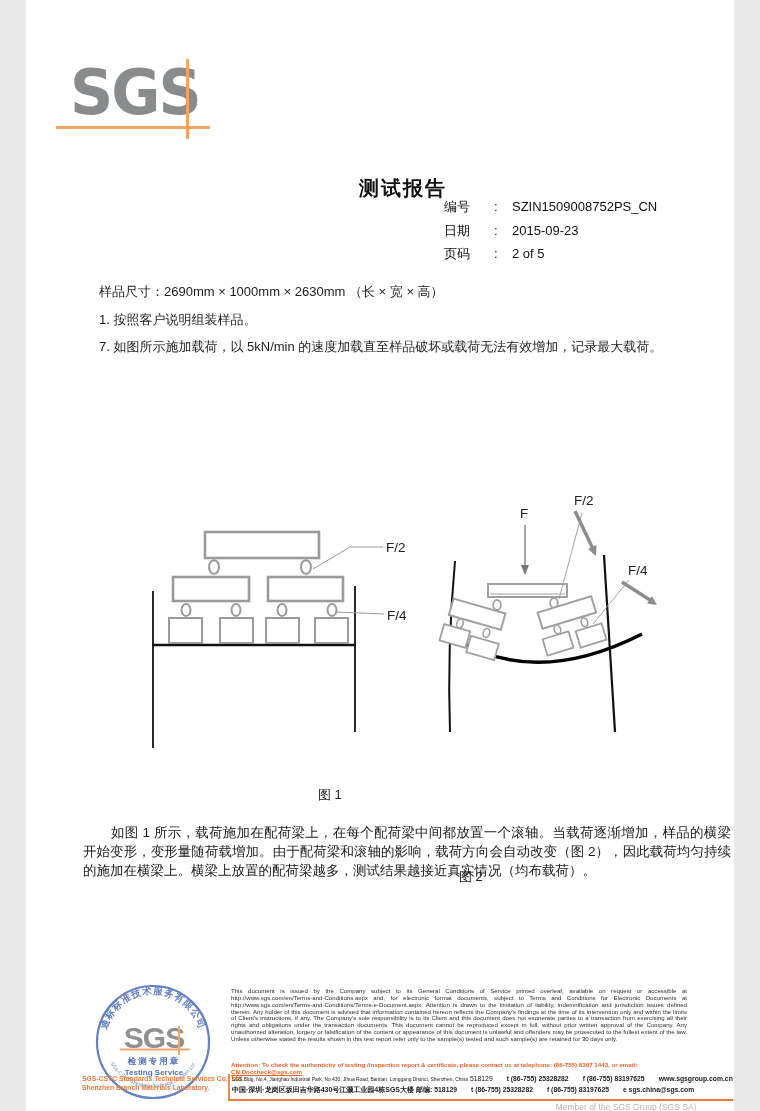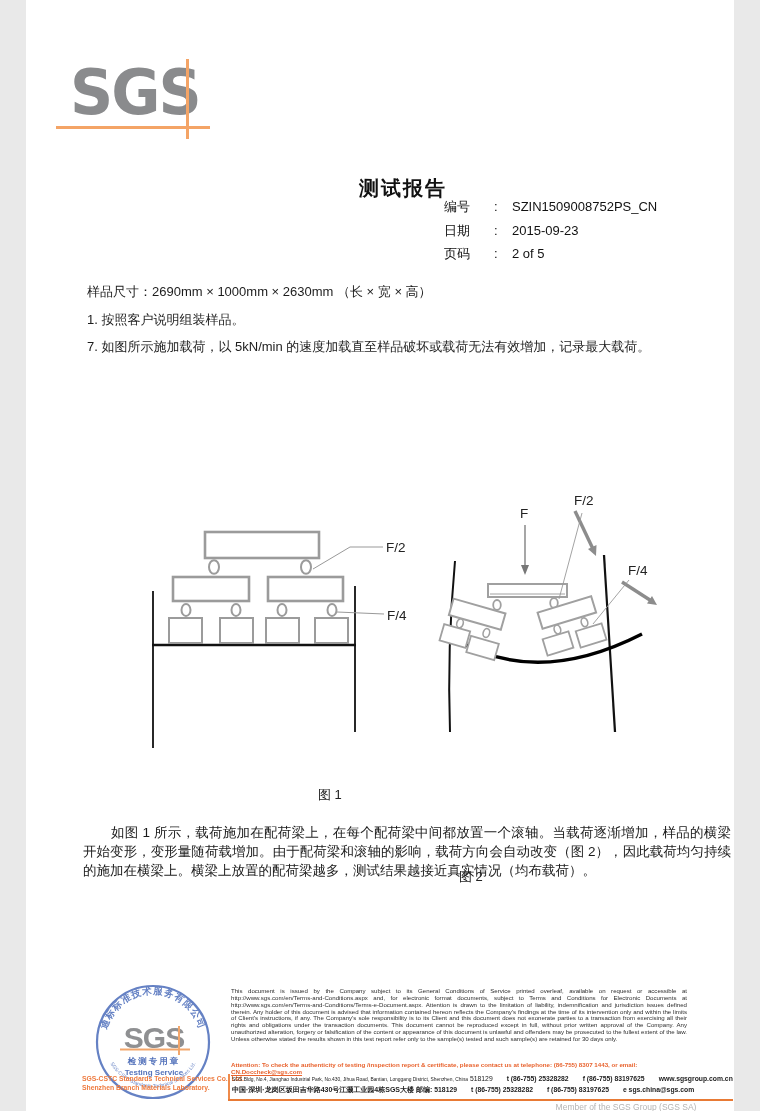--- a/index.html
+++ b/index.html
@@ -18,21 +18,21 @@
   .logo-hline{position:absolute;left:30px;top:126px;width:154px;height:2.6px;background:#f4a466;}
   
   .title{
     position:absolute;left:0;top:171px;width:746px;margin:4px;text-align:center;
     font-size:20px;font-weight:bold;letter-spacing:2px;color:#111;
   }
   .meta-row{position:absolute;left:418px;display:flex;align-items:baseline;font-size:13px;font-weight:normal;color:#111;}
   .meta-row .m-label{width:50px;}
   .meta-row .m-sep{width:18px;}
   
-  .content{position:absolute;left:61px;top:284px;width:650px;}
+  .content{position:absolute;left:73px;top:284px;width:650px;}
   .bline{font-size:13px;line-height:16px;margin-bottom:11.5px;white-space:nowrap;}
   
   .diagrams{position:absolute;left:0;top:455px;}
   .fig-caption{position:absolute;font-size:13px;color:#222;text-align:center;}
   .cap1{left:292px;top:786px;}
   .cap2{left:433px;top:822px;margin-top:46px;}
   .para{
     position:absolute;left:57px;top:823px;width:648px;margin:0;
     font-size:13.5px;line-height:19px;text-align:justify;text-indent:28px;color:#1b1b1b;
   }

